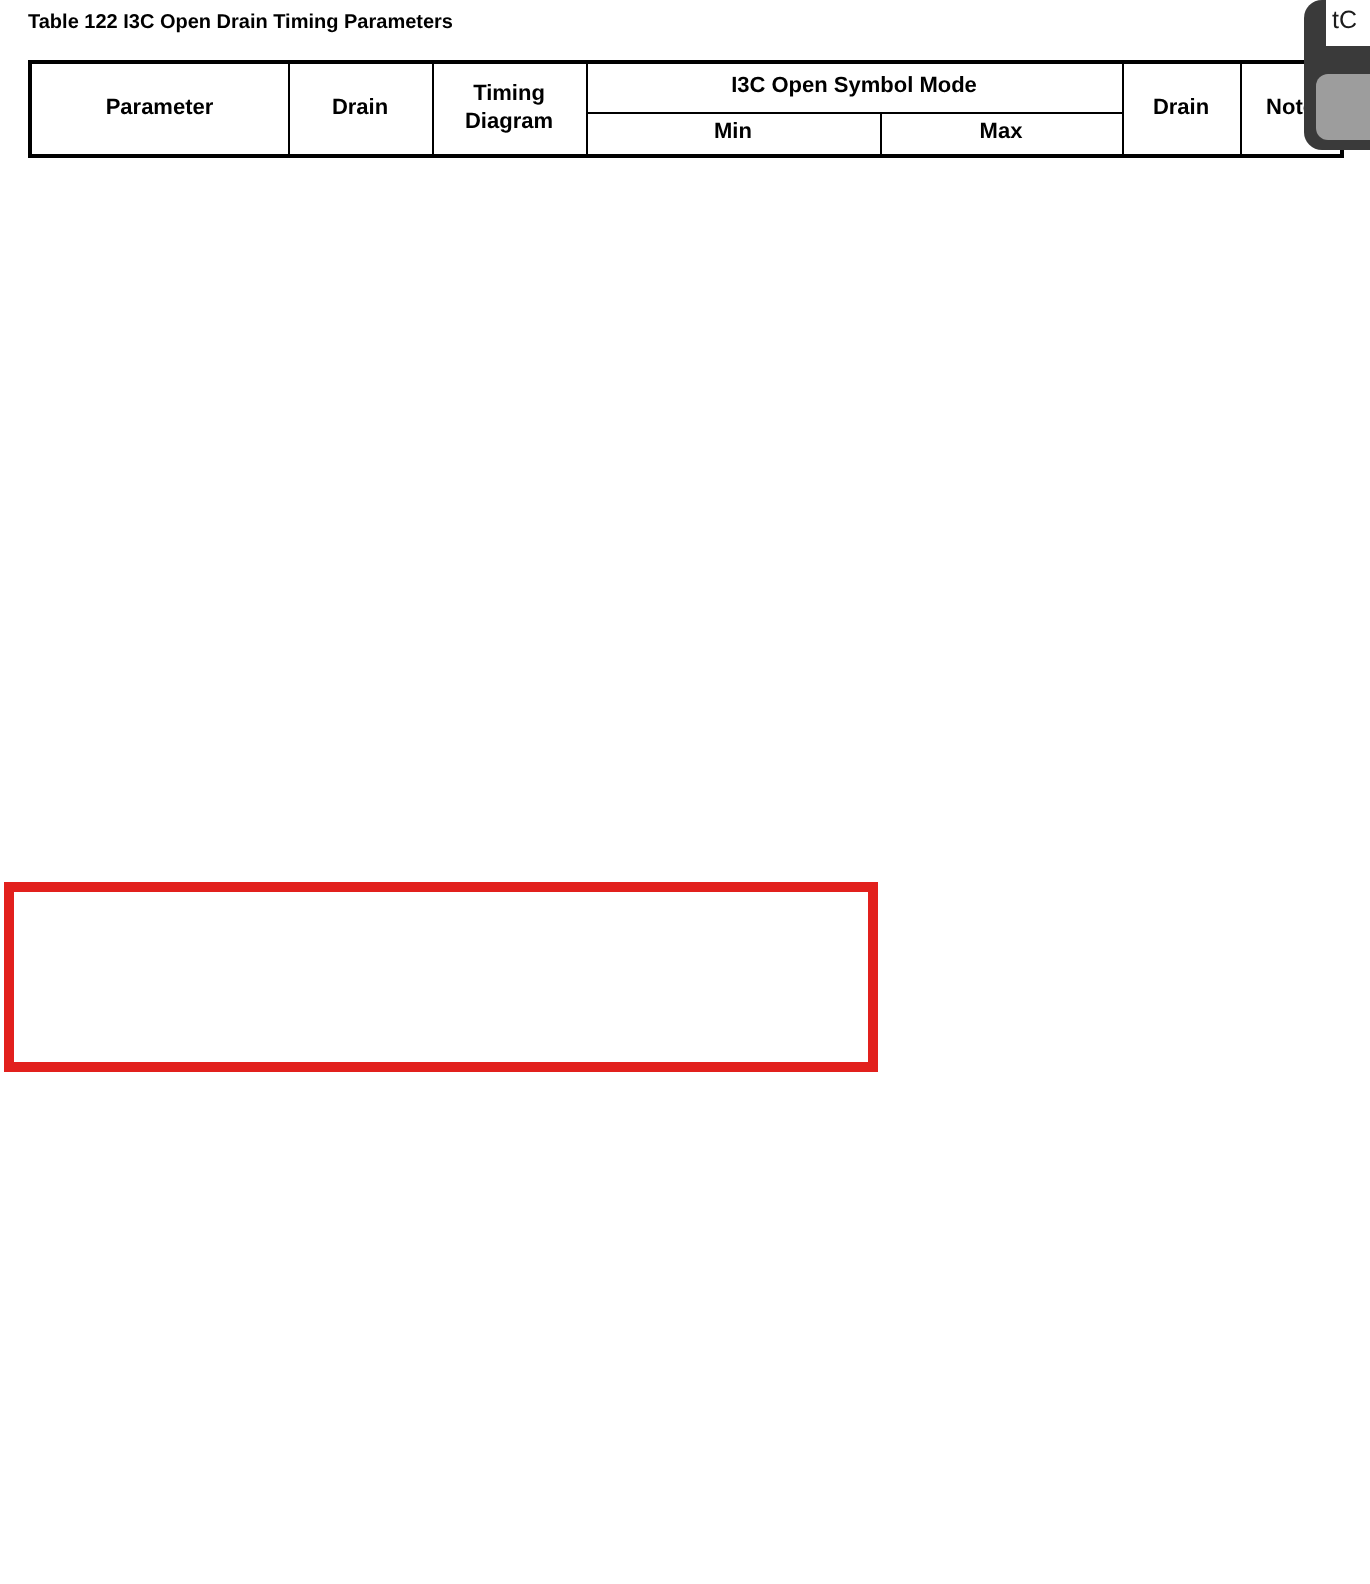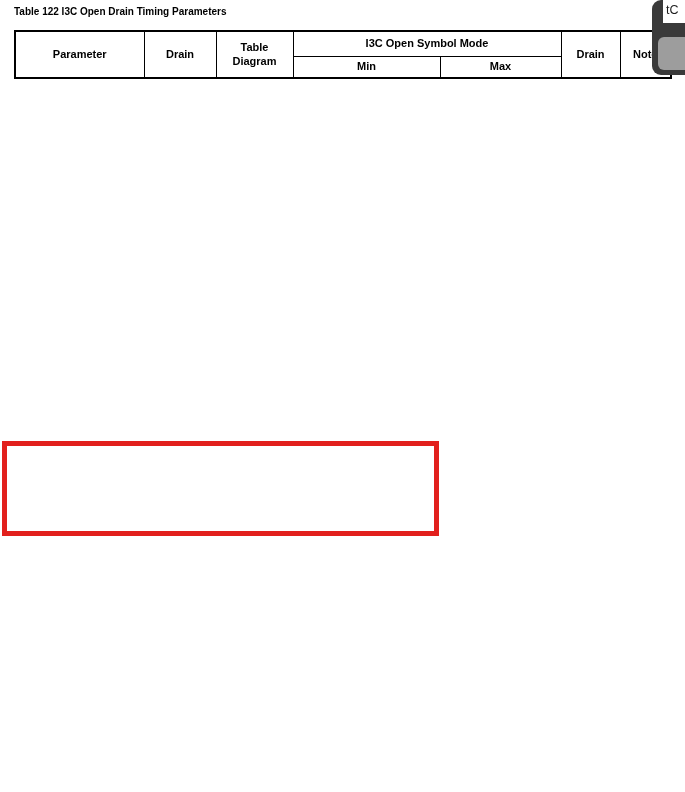--- a/index.html
+++ b/index.html
@@ -52,21 +52,21 @@
       <col style="width:77px">
     <col style="width:147px">
       <col style="width:121px">
       <col style="width:59px">
       <col style="width:51px">
   </colgroup>
   <thead>
     <tr style="height:25px">
       <th rowspan="2">Parameter</th>
       <th rowspan="2">Drain</th>
-      <th rowspan="2">Table Diagram</th>
+      <th rowspan="2">Timing Diagram</th>
       <th colspan="2">I3C Open Symbol Mode</th>
       <th rowspan="2">Drain</th>
       <th rowspan="2">Note</th>
     </tr>
     <tr style="height:22px">
       <th>Min</th>
       <th>Max</th>
     </tr>
   </thead>
   <tbody id="tbody"></tbody>

